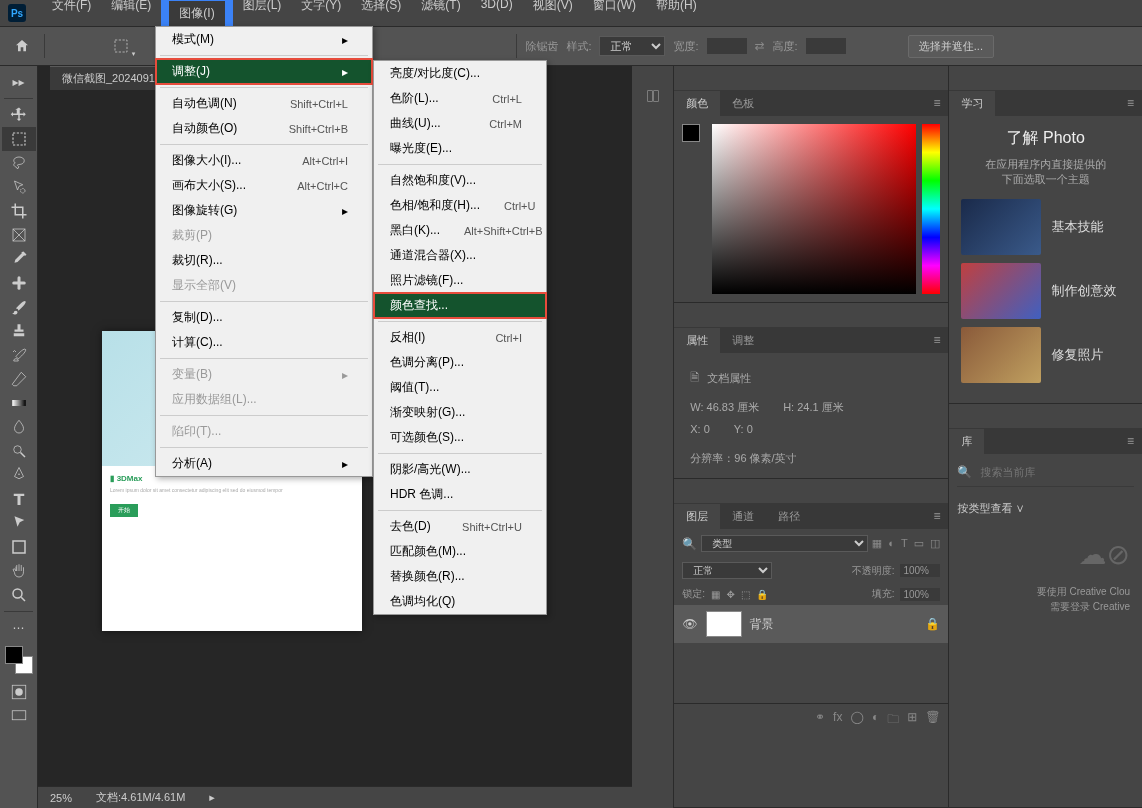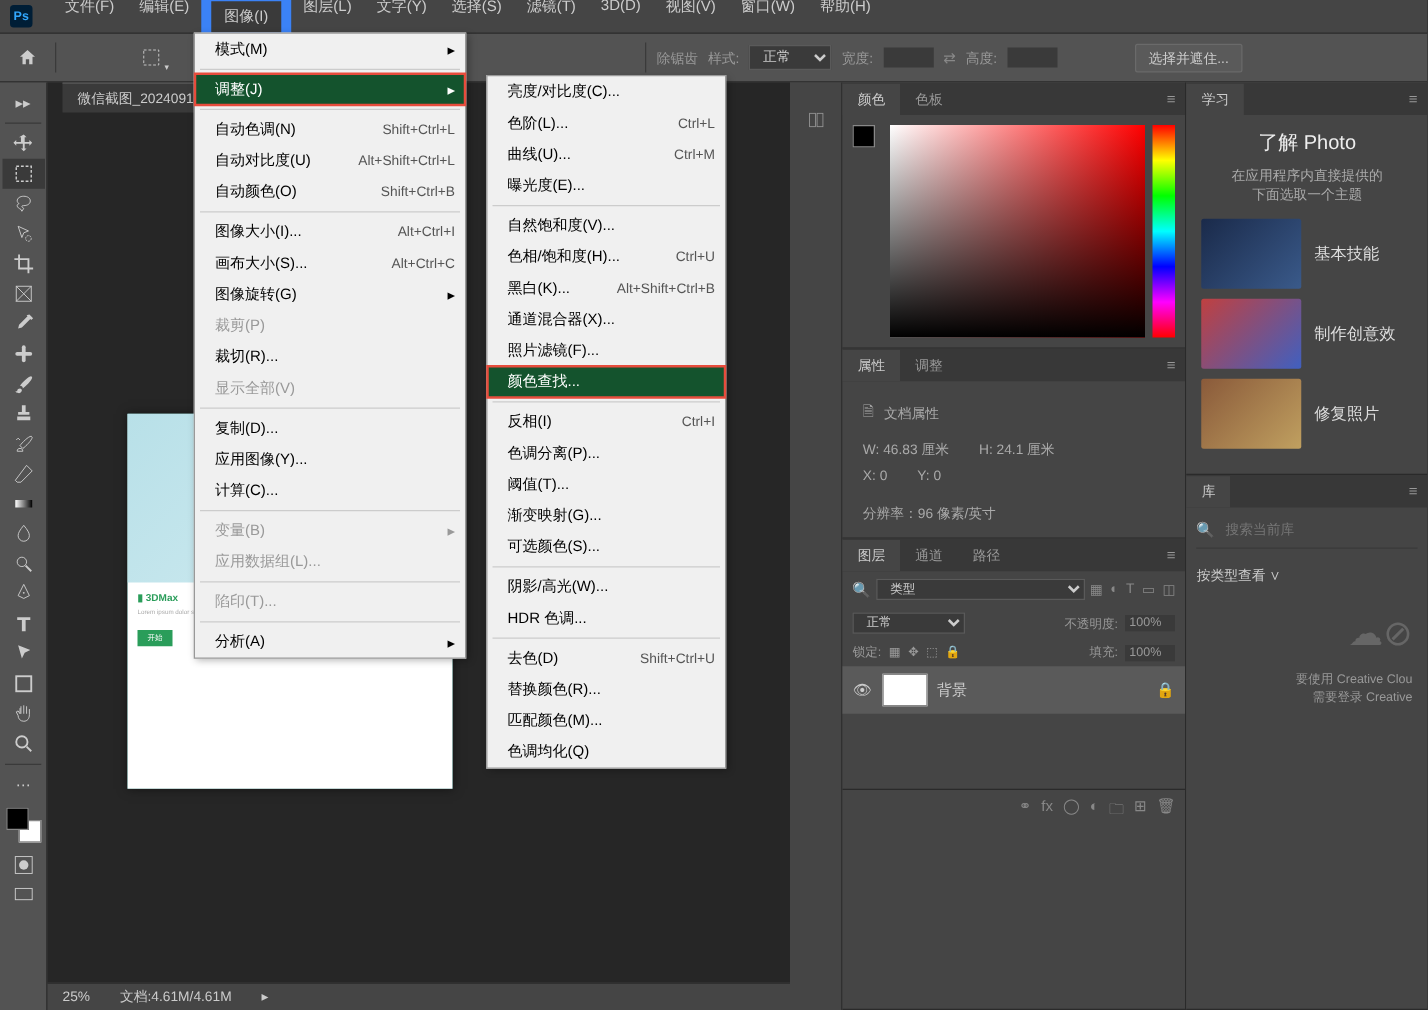--- a/index.html
+++ b/index.html
@@ -29,38 +29,38 @@
 .color-swatch .bg { width: 18px; height: 18px; background: #fff; border: 1px solid #888; position: absolute; bottom: 0; right: 0; }
 
 .canvas-area { flex: 1; background: #262626; position: relative; min-width: 0; }
 .doc-tab { position: absolute; top: 0; left: 12px; background: #3a3a3a; padding: 4px 12px; font-size: 11px; color: #ccc; border-top: 1px solid #5a5a5a; }
 .canvas { position: absolute; left: 64px; top: 265px; width: 260px; height: 300px; background: #0f766e; box-shadow: 0 0 8px rgba(0,0,0,0.5); }
 .canvas-img { width: 100%; height: 100%; background: linear-gradient(180deg, #e8f4f8 0%, #fff 40%); position: relative; overflow: hidden; }
 .img-top { height: 45%; background: linear-gradient(135deg, #b8e0e8 0%, #d4edf2 100%); position: relative; }
 .img-bottom { padding: 8px; font-size: 6px; color: #666; }
 
 .dropdown { position: absolute; background: #f0f0f0; border: 1px solid #999; box-shadow: 2px 2px 6px rgba(0,0,0,0.3); z-index: 100; color: #000; font-size: 12px; }
-.dd-item { padding: 4px 8px 4px 16px; display: flex; justify-content: space-between; align-items: center; cursor: pointer; white-space: nowrap; }
+.dd-item { padding: 4px 24px 4px 16px; display: flex; justify-content: space-between; align-items: center; cursor: pointer; white-space: nowrap; }
 .dd-item.selected { background: #14532d; color: #fff; }
 .dd-item.disabled { color: #999; }
 .dd-sep { height: 1px; background: #ccc; margin: 3px 4px; }
 .dd-shortcut { margin-left: 24px; color: #555; font-size: 11px; }
 .dd-arrow { margin-left: 12px; }
 .dd-highlight { outline: 2px solid #e74c3c; outline-offset: -1px; }
 
 .right-panels { width: 510px; background: #454545; display: flex; }
 .panel-col { display: flex; flex-direction: column; }
 .panel-col.left { width: 300px; border-right: 1px solid #2a2a2a; }
 .panel-col.right { width: 210px; }
 
 .mini-dock { width: 46px; background: #454545; border-right: 1px solid #2a2a2a; padding-top: 10px; }
 .mini-item { width: 32px; height: 32px; margin: 4px auto; display: flex; align-items: center; justify-content: center; }
 
 .panel { background: #454545; border-bottom: 1px solid #2a2a2a; }
-.panel-tabs { display: flex; background: #383838; height: 26px; align-items: center; }
+.panel-tabs { display: flex; background: #383838; height: 26px; align-items: center; margin-top: 24px; }
 .ptab { padding: 5px 12px; font-size: 11px; color: #999; cursor: pointer; }
 .ptab.active { background: #454545; color: #ccc; }
 .panel-menu { margin-left: auto; padding: 0 8px; color: #999; cursor: pointer; }
 .panel-body { padding: 8px; }
 
 .color-picker { display: flex; gap: 6px; height: 170px; }
 .cp-swatch { width: 24px; }
 .cp-swatch .fg2 { width: 18px; height: 18px; background: #000; border: 1px solid #888; }
 .cp-field { flex: 1; background: linear-gradient(to right, #fff, #f00); position: relative; }
 .cp-field::after { content: ''; position: absolute; inset: 0; background: linear-gradient(to bottom, transparent, #000); }
@@ -474,24 +474,20 @@
     <div class="dd-item selected dd-highlight">
       <span>调整(J)</span>
       <span class="dd-arrow">▸</span>
     </div>
     <div class="dd-sep"></div>
     <div class="dd-item">
       <span>自动色调(N)</span>
       <span class="dd-shortcut">Shift+Ctrl+L</span>
     </div>
     <div class="dd-item">
-      <span>自动对比度(U)</span>
-      <span class="dd-shortcut">Alt+Shift+Ctrl+L</span>
-    </div>
-    <div class="dd-item">
       <span>自动颜色(O)</span>
       <span class="dd-shortcut">Shift+Ctrl+B</span>
     </div>
     <div class="dd-sep"></div>
     <div class="dd-item">
       <span>图像大小(I)...</span>
       <span class="dd-shortcut">Alt+Ctrl+I</span>
     </div>
     <div class="dd-item">
       <span>画布大小(S)...</span>
@@ -506,23 +502,20 @@
     </div>
     <div class="dd-item">
       <span>裁切(R)...</span>
     </div>
     <div class="dd-item disabled">
       <span>显示全部(V)</span>
     </div>
     <div class="dd-sep"></div>
     <div class="dd-item">
       <span>复制(D)...</span>
-    </div>
-    <div class="dd-item">
-      <span>应用图像(Y)...</span>
     </div>
     <div class="dd-item">
       <span>计算(C)...</span>
     </div>
     <div class="dd-sep"></div>
     <div class="dd-item disabled">
       <span>变量(B)</span>
       <span class="dd-arrow">▸</span>
     </div>
     <div class="dd-item disabled">
@@ -531,21 +524,21 @@
     <div class="dd-sep"></div>
     <div class="dd-item disabled">
       <span>陷印(T)...</span>
     </div>
     <div class="dd-sep"></div>
     <div class="dd-item">
       <span>分析(A)</span>
       <span class="dd-arrow">▸</span>
     </div>
   </div>
-<div class="dropdown" id="dd2" style="left:389px;top:60px;width:192px">
+<div class="dropdown" id="dd2" style="left:373px;top:60px;width:174px">
     <div class="dd-item">
       <span>亮度/对比度(C)...</span>
     </div>
     <div class="dd-item">
       <span>色阶(L)...</span>
       <span class="dd-shortcut">Ctrl+L</span>
     </div>
     <div class="dd-item">
       <span>曲线(U)...</span>
       <span class="dd-shortcut">Ctrl+M</span>
@@ -597,24 +590,24 @@
     </div>
     <div class="dd-item">
       <span>HDR 色调...</span>
     </div>
     <div class="dd-sep"></div>
     <div class="dd-item">
       <span>去色(D)</span>
       <span class="dd-shortcut">Shift+Ctrl+U</span>
     </div>
     <div class="dd-item">
+      <span>匹配颜色(M)...</span>
+    </div>
+    <div class="dd-item">
       <span>替换颜色(R)...</span>
-    </div>
-    <div class="dd-item">
-      <span>匹配颜色(M)...</span>
     </div>
     <div class="dd-item">
       <span>色调均化(Q)</span>
     </div>
   </div>
 
 <div class="statusbar">
   <span>25%</span>
   <span>文档:4.61M/4.61M</span>
   <span>▸</span>

